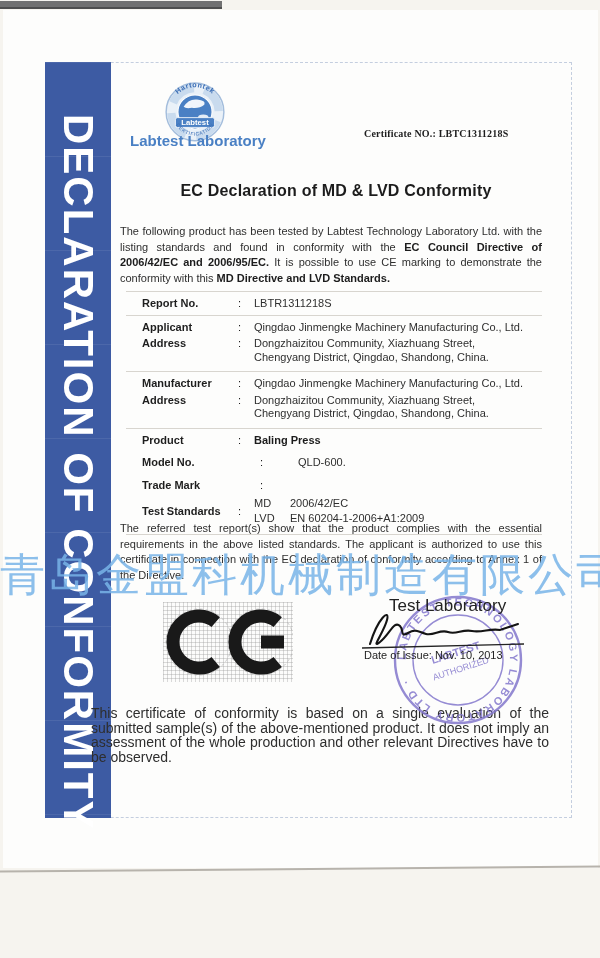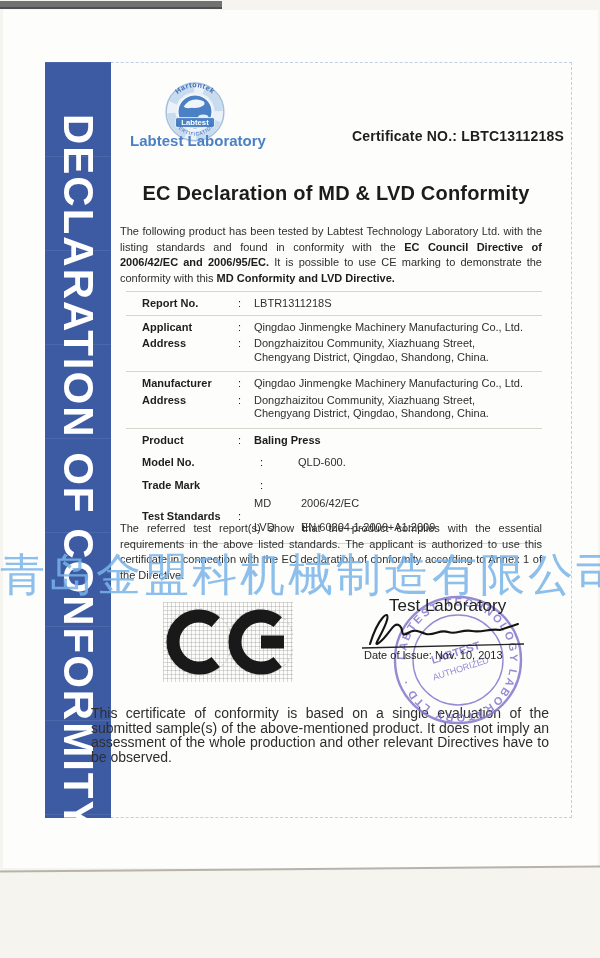--- a/index.html
+++ b/index.html
@@ -38,47 +38,47 @@
     color:#ffffff; font-weight:bold; font-size:42px; line-height:66px;
     letter-spacing:2px; padding-left:52px; white-space:nowrap;
   }
   
   .logo { position:absolute; left:162px; top:81px; width:66px; height:66px; }
   .logo-name {
     position:absolute; left:128px; top:132px; width:140px;
     text-align:center; color:#4a80c4; font-weight:bold; font-size:15px;
   }
   .cert-no {
-    position:absolute; left:352px; top:128px; font-weight:bold; font-size:14px;
-    color:#1d1d1d; letter-spacing:0.2px;
+    position:absolute; left:364px; top:128px; font-weight:bold; font-size:10px;
+    color:#1d1d1d; letter-spacing:0.2px;font-family:Liberation Serif, serif;
   }
   .title {
     position:absolute; left:111px; top:182px; width:450px; text-align:center;
-    font-weight:bold; font-size:20px; color:#1c1c1c; letter-spacing:0.2px;
+    font-weight:bold; font-size:16px; color:#1c1c1c; letter-spacing:0.2px;
   }
   .para {
     position:absolute; left:120px; width:422px;
     font-size:11px; line-height:15.5px; text-align:justify; color:#2e2e2e;
   }
   .para b { color:#1c1c1c; }
   .intro { top:224px; }
   .mid   { top:521px; }
   .disclaimer { position:absolute; left:91px; top:706px; width:458px;
     font-size:14px; line-height:14.5px; text-align:justify; color:#2e2e2e; }
   
   .dtable { position:absolute; left:126px; top:287px; width:416px; font-size:11px; }
   .sep { border-top:1px solid #d8d5cf; margin:4px 0 5px 0; }
   .trow { display:flex; margin:3px 16px; }
   .trow .lbl { width:96px; font-weight:bold; color:#1e1e1e; flex:none; }
   .trow .col { width:16px; flex:none; color:#1e1e1e; }
   .trow .val { flex:1; color:#2e2e2e; line-height:13.5px; }
   .trow .val.bold { font-weight:bold; color:#1c1c1c; }
   .trow.grp { margin-top:9px;gap:22px; }
   .ts-row { align-items:center; margin-top:6px; }
-  .ts-grid { display:grid; grid-template-columns:36px auto; row-gap:2px;gap:11px; }
+  .ts-grid { display:grid; grid-template-columns:36px auto; row-gap:2px; }
   
   .watermark {
     position:absolute; left:0; top:549px; width:600px;
     font-size:45px; line-height:52px; letter-spacing:3px; white-space:nowrap;
     color:rgba(120,180,232,0.85); text-align:center; pointer-events:none; z-index:5;
     font-weight:400;
   }
   
   .ce-block {
     position:absolute; left:163px; top:602px; width:130px; height:80px;
@@ -126,21 +126,21 @@
   <text x="32" y="43" text-anchor="middle" font-size="7.5" font-weight="bold" fill="#ffffff">Labtest</text>
   <text font-size="4.8" fill="#3a6db5" letter-spacing="0.6">
     <textPath href="#arcBottom" startOffset="50%" text-anchor="middle">CERTIFICATION</textPath>
   </text>
 </svg>
 <div class="logo-name">Labtest Laboratory</div>
 <div class="cert-no">Certificate NO.: LBTC1311218S</div>
 
 <div class="title">EC Declaration of MD &amp; LVD Conformity</div>
 
-<div class="para intro"><span>The following product has been tested by Labtest Technology Laboratory Ltd. with the listing standards and found in conformity with the </span><b>EC Council Directive of 2006/42/EC and 2006/95/EC.</b><span> It is possible to use CE marking to demonstrate the conformity with this </span><b>MD Conformity and LVD Directive.</b></div>
+<div class="para intro"><span>The following product has been tested by Labtest Technology Laboratory Ltd. with the listing standards and found in conformity with the </span><b>EC Council Directive of 2006/42/EC and 2006/95/EC.</b><span> It is possible to use CE marking to demonstrate the conformity with this </span><b>MD Directive and LVD Standards.</b></div>
 
 <div class="dtable">
   <div class="sep"></div>
   <div class="trow">
     <span class="lbl">Report No.</span>
     <span class="col">:</span>
     <span class="val">LBTR1311218S</span>
   </div>
   <div class="sep"></div>
   <div class="trow">

